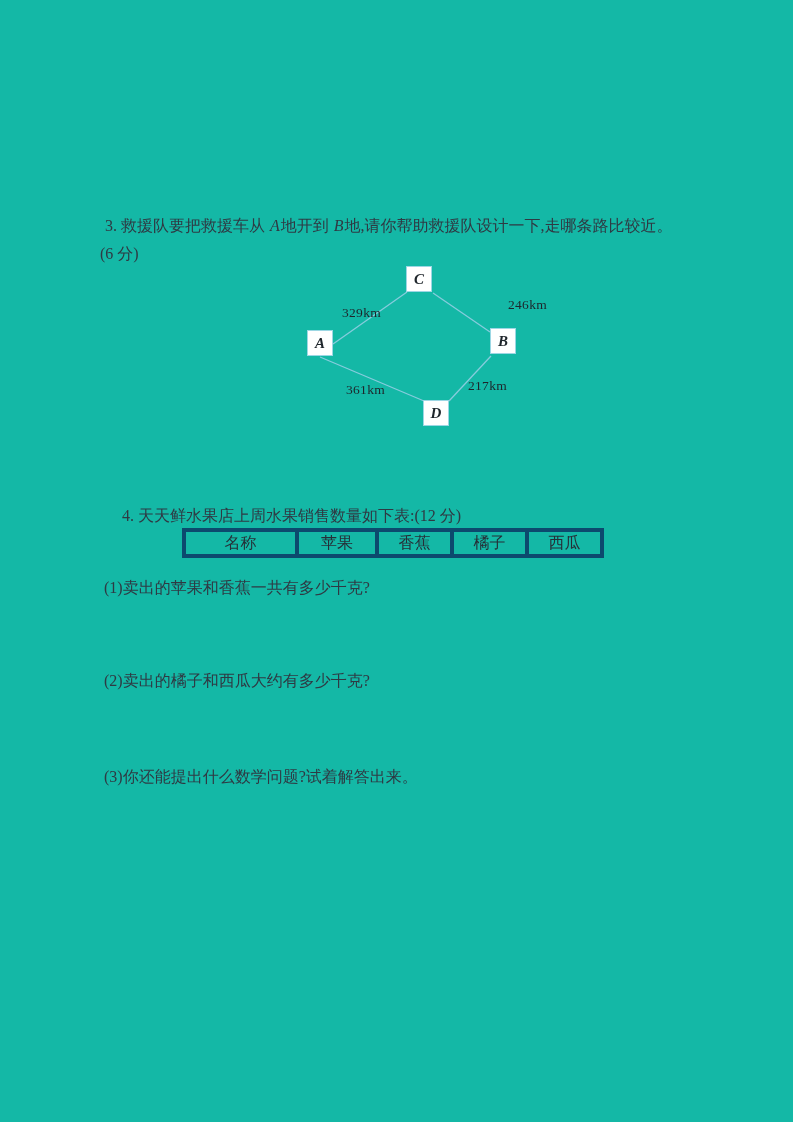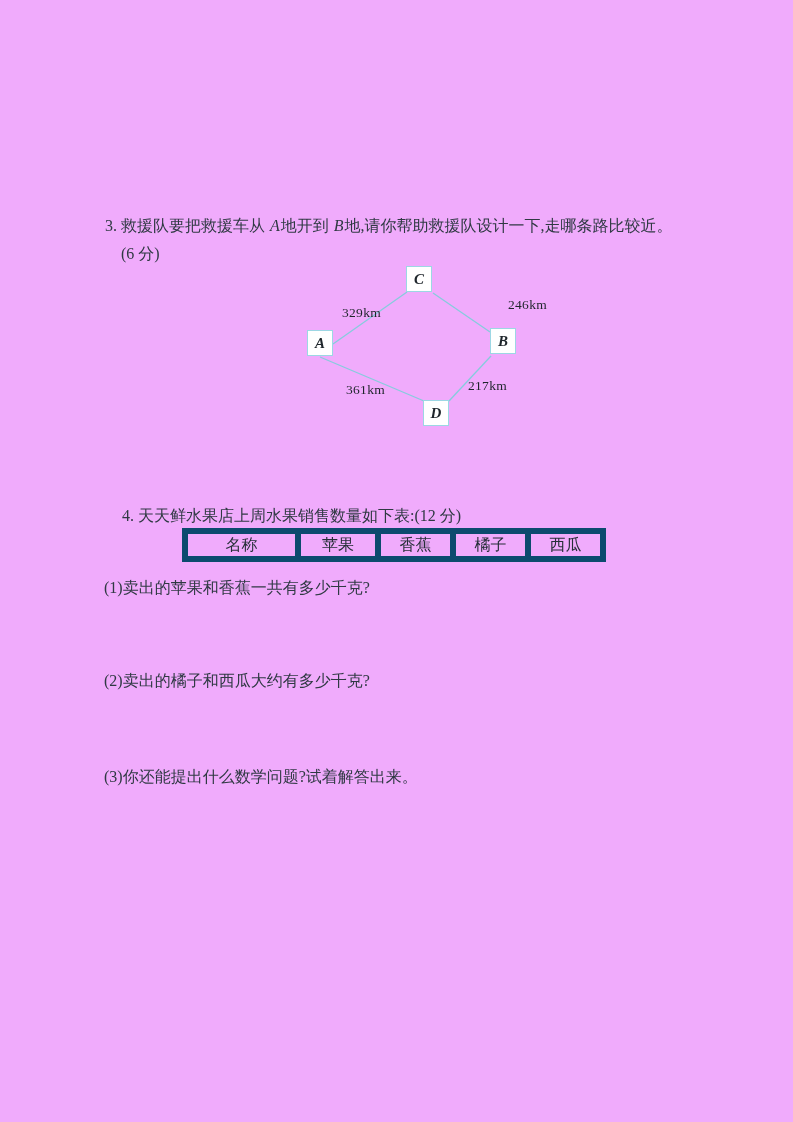--- a/index.html
+++ b/index.html
@@ -1,20 +1,20 @@
 <!DOCTYPE html>
 <html><head>
 <meta charset="utf-8">
 <style>
   html, body { margin: 0; padding: 0; background: #ffffff; }
   .page {
     position: relative;
     width: 793px;
     height: 1122px;
-    background: #f0abfc;
+    background: #14b8a6;
     font-family: "Liberation Serif", "DejaVu Serif", serif;
     color: #2f3943;
     overflow: hidden;
   }
   .tline {
     position: absolute;
     font-size: 16px;
     line-height: 22px;
     white-space: nowrap;
     color: #2f3943;
@@ -64,38 +64,38 @@
     position: absolute;
     left: 182px;
     top: 528px;
     border-collapse: collapse;
     table-layout: fixed;
     width: 418px;
     font-size: 16px;
     color: #262f38;
   }
   .fruit-table td {
-    border: 6px solid #0c4a6e;
+    border: 4px solid #0c4a6e;
     text-align: center;
     height: 22px;
     padding: 0;
     overflow: hidden;
   }
   .fruit-table .num {
     font-family: "Liberation Serif", "DejaVu Serif", serif;
     font-size: 15px;
   }
 </style>
 </head>
 <body>
 
 <div class="page">
 
   <div class="tline" style="left:105px; top:215px;"><span>3. 救援队要把救援车从 </span><span class="math-var">A</span><span>地开到 </span><span class="math-var">B</span><span>地,请你帮助救援队设计一下,走哪条路比较近。</span></div>
-  <div class="tline" style="left:121px; top:243px;">(6 分)</div>
+  <div class="tline" style="left:100px; top:243px;">(6 分)</div>
 
   <div class="diagram">
     <svg viewBox="0 0 230 175">
       <line x1="33" y1="84" x2="107" y2="32" stroke="#86ccdd" stroke-width="1.3"></line>
       <line x1="133" y1="33" x2="190" y2="72" stroke="#86ccdd" stroke-width="1.3"></line>
       <line x1="20" y1="97" x2="124" y2="141" stroke="#86ccdd" stroke-width="1.3"></line>
       <line x1="149" y1="141" x2="191" y2="96" stroke="#86ccdd" stroke-width="1.3"></line>
     </svg>
     <div class="node" style="left:7px;   top:70px;">A</div>
     <div class="node" style="left:106px; top:6px;">C</div>

